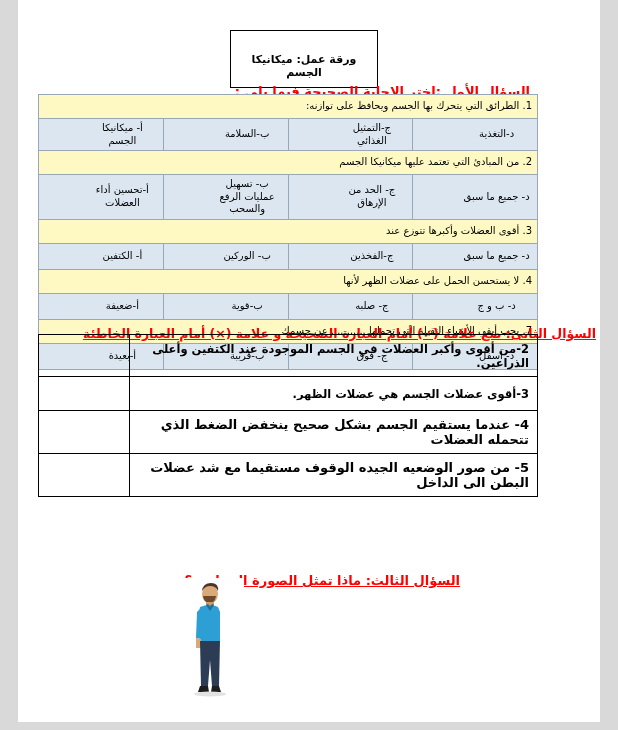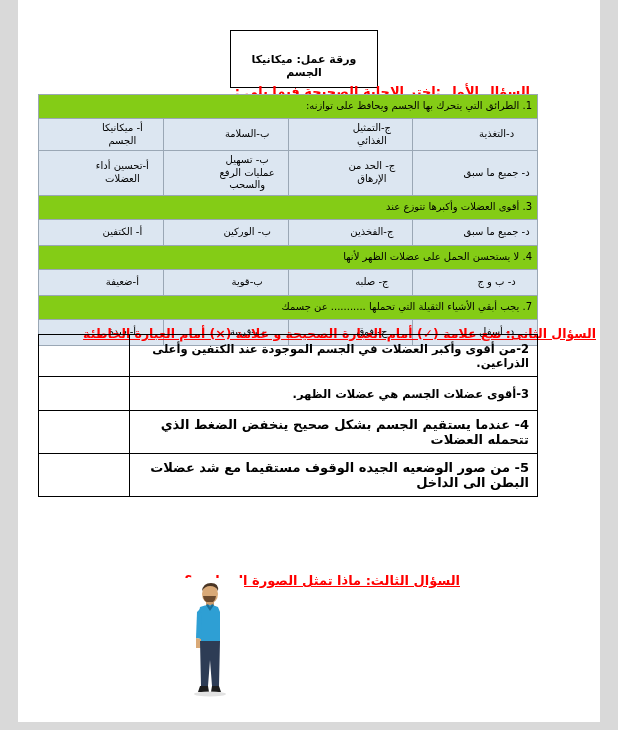--- a/index.html
+++ b/index.html
@@ -76,21 +76,21 @@
     text-align: right;
     border-right: 1px solid #9aa7b5;
     height: 17px;
   }
   table.q1 td.opt {
     text-align: center;
     height: 19px;
     padding-left: 48px;
   }
   table.q1 tr.alt td { background: #dce6f1; }
-  table.q1 tr.plain td { background: #84cc16; }
+  table.q1 tr.plain td { background: #fef9c3; }
 
   
   table.q2 {
     position: absolute;
     top: 326px;
     right: 62px;
     width: 500px;
     border-collapse: collapse;
     color: #000;
     table-layout: fixed;
@@ -165,20 +165,23 @@
         <tr class="plain">
           <td class="stem" colspan="4">1.  الطرائق التي يتحرك بها الجسم ويحافظ على توازنه:</td>
         </tr>
         <tr class="alt">
           <td class="opt">د-التغذية</td>
           <td class="opt">ج-التمثيل الغذائي</td>
           <td class="opt">ب-السلامة</td>
           <td class="opt">أ-   ميكانيكا الجسم</td>
         </tr>
 
+        <tr class="plain">
+          <td class="stem" colspan="4">2.  من المبادئ التي تعتمد عليها ميكانيكا الجسم</td>
+        </tr>
         <tr class="alt">
           <td class="opt">د- جميع ما سبق</td>
           <td class="opt">ج- الحد من الإرهاق</td>
           <td class="opt">ب-  تسهيل عمليات الرفع والسحب</td>
           <td class="opt">أ-تحسين أداء العضلات</td>
         </tr>
 
         <tr class="plain">
           <td class="stem" colspan="4">3.  أقوى العضلات وأكبرها تتوزع عند</td>
         </tr>

